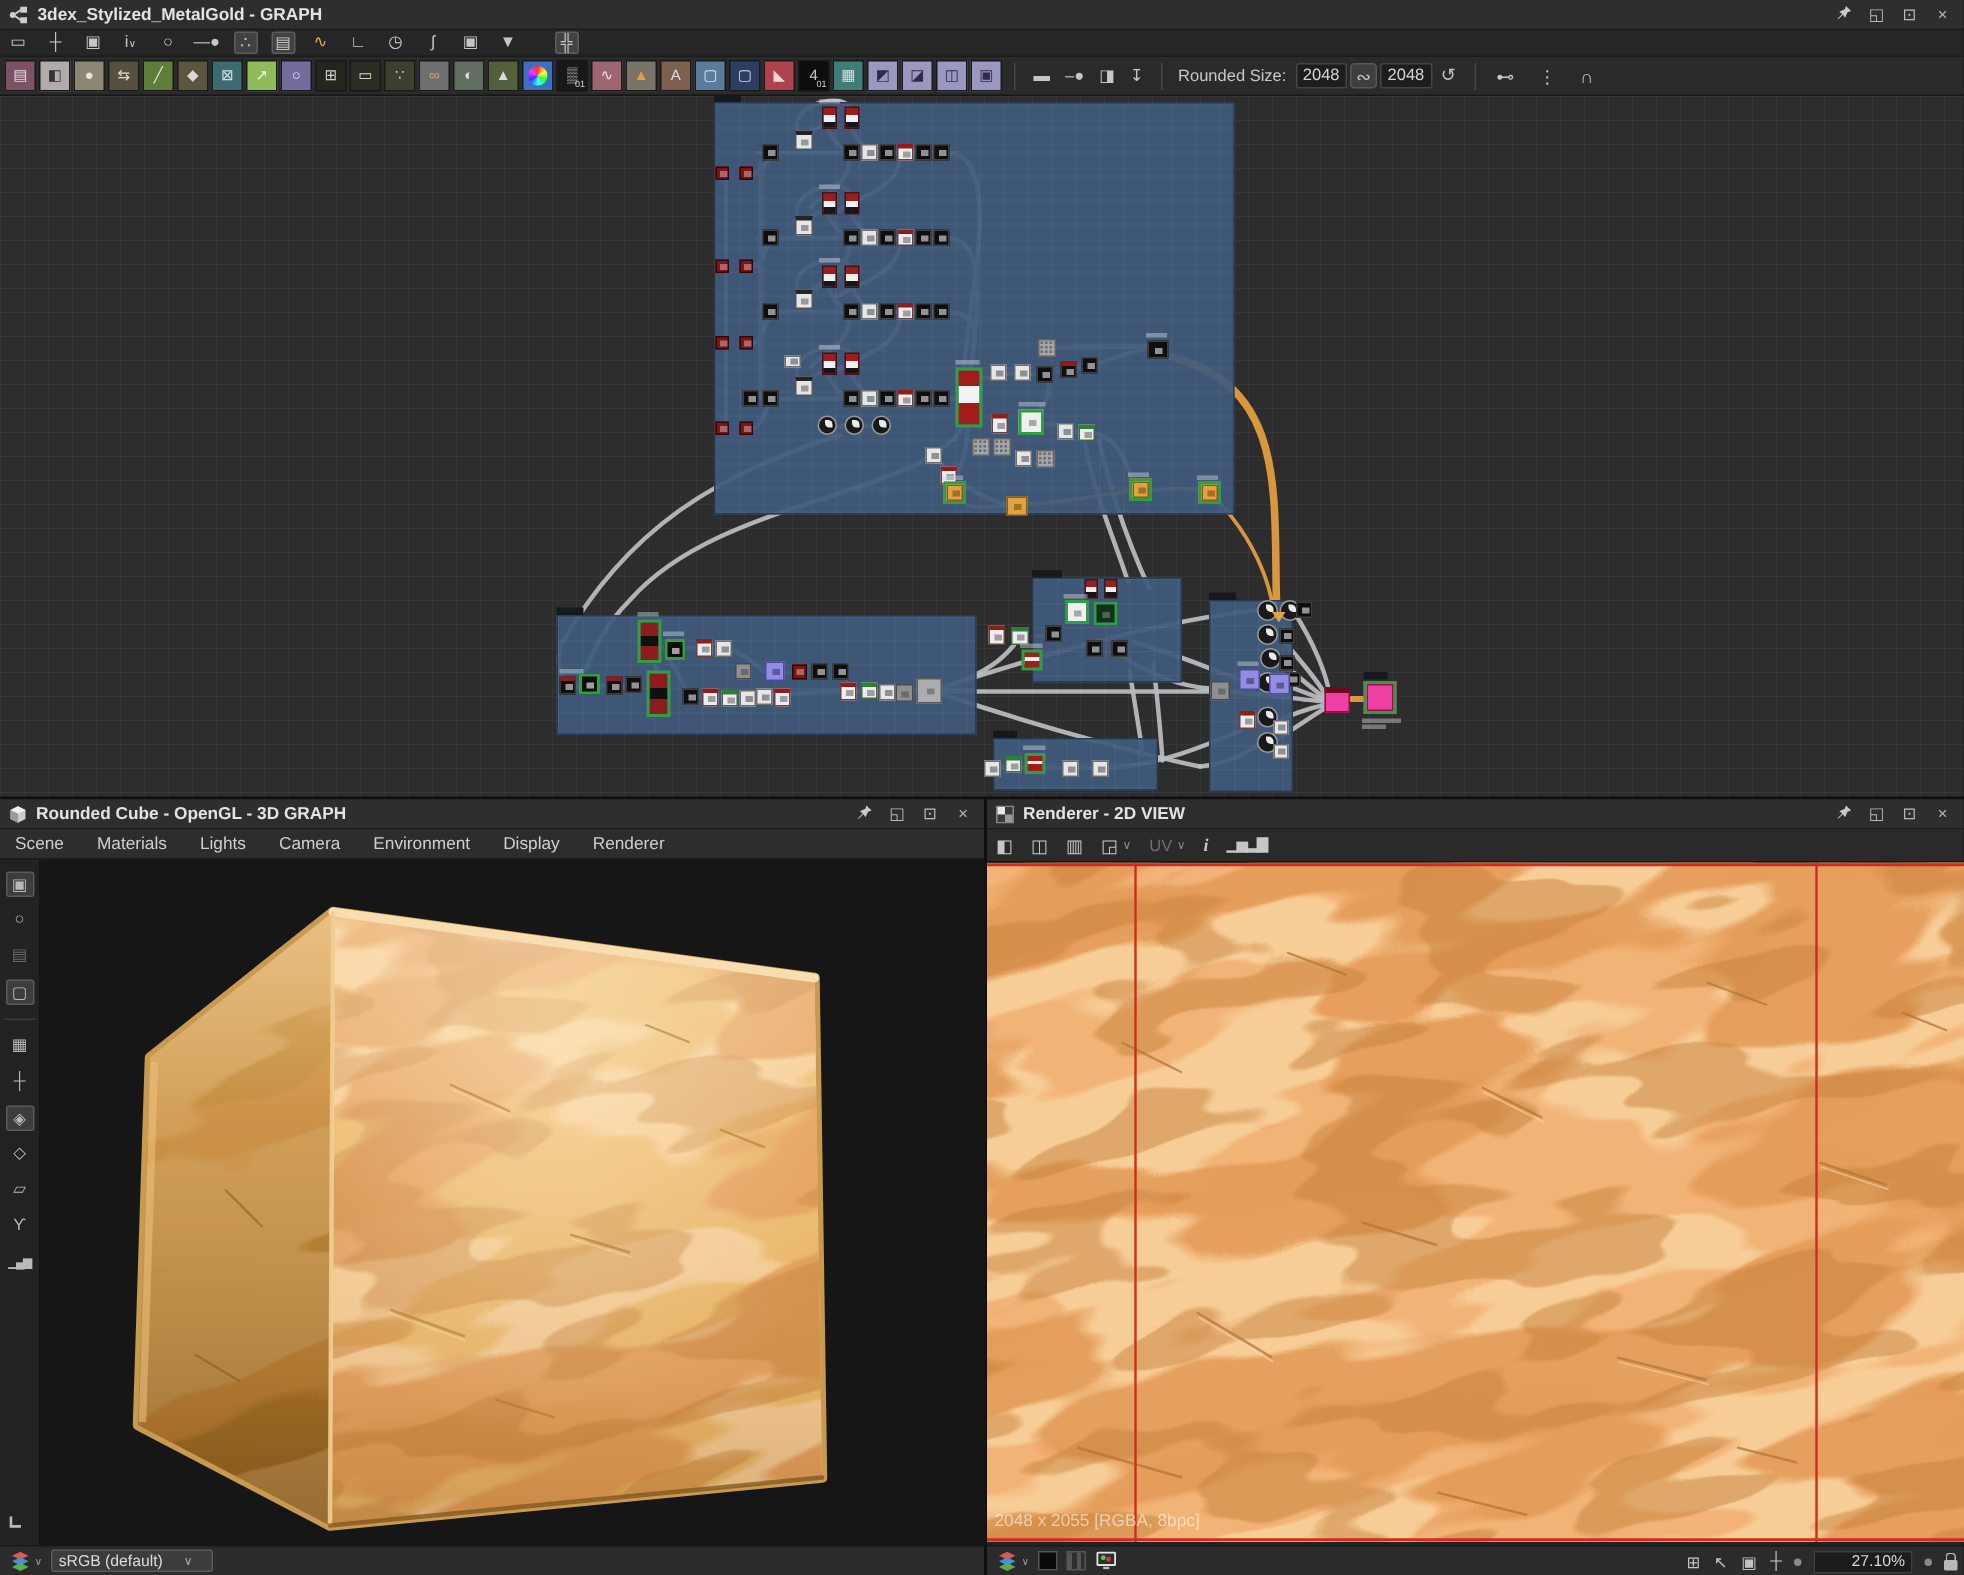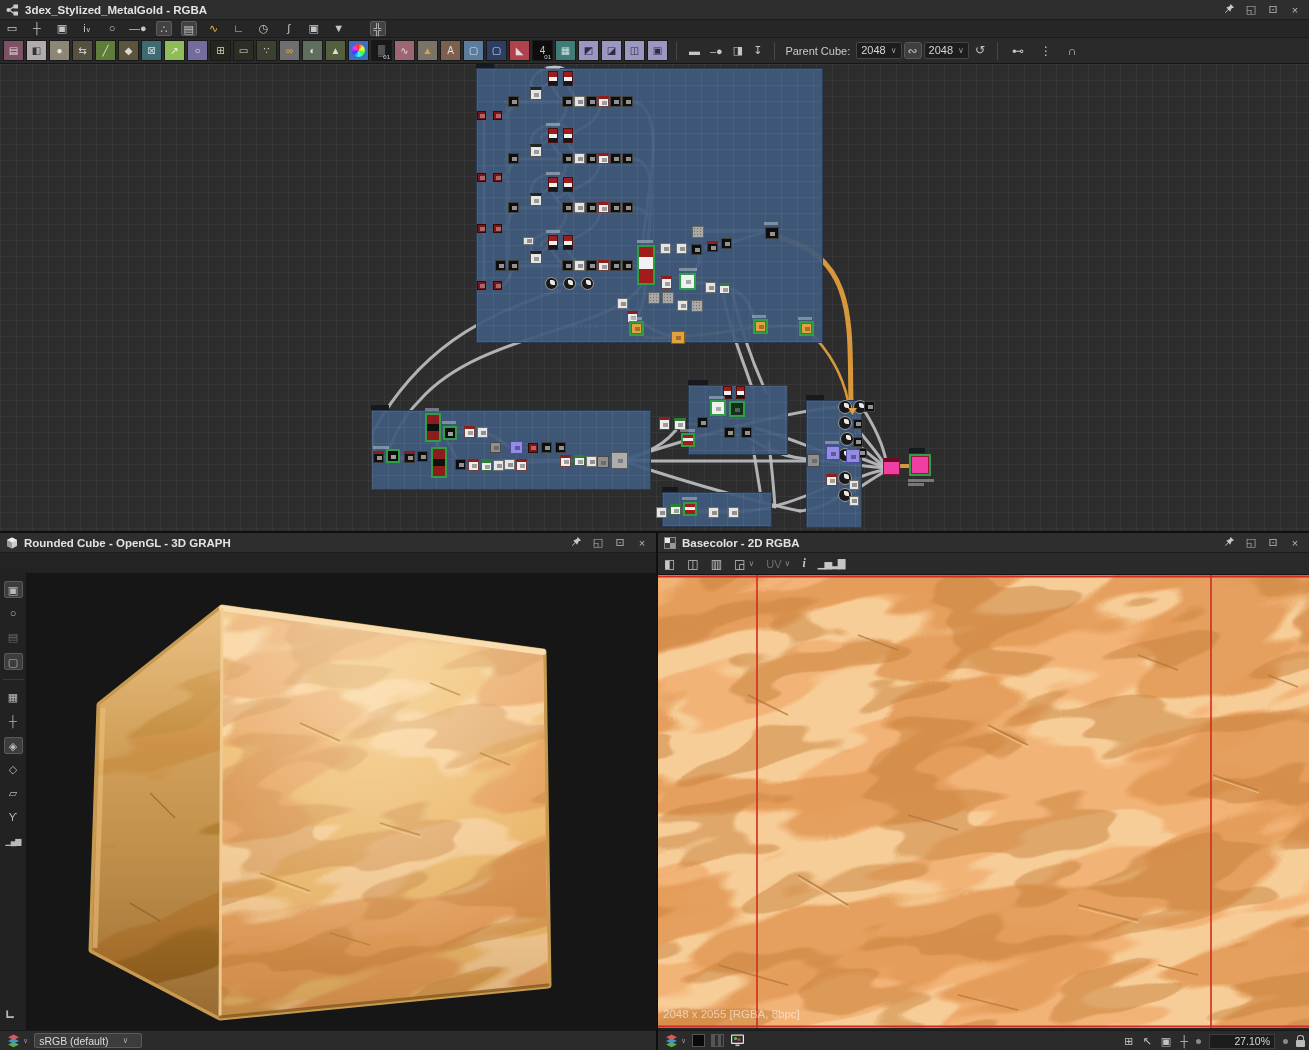--- a/index.html
+++ b/index.html
@@ -18,21 +18,21 @@
   #gtools .tool.sel{background:#424242;border:1px solid #5c5c5c;border-radius:2px;}
   #gtools .tool.gap{margin-left:14px;}
   #grow3{height:26px;background:#2a2a2a;display:flex;align-items:center;padding:0 3px;gap:2px;border-bottom:1px solid #161616;}
   .pal{width:21px;height:21px;border:1px solid #191919;display:flex;align-items:center;justify-content:center;
     font-size:10px;color:rgba(255,255,255,.78);position:relative;flex:none;}
   .pal i{font-style:normal;font-size:6px;position:absolute;right:1px;bottom:0;color:rgba(255,255,255,.8);}
   .rb{width:13px;height:13px;border-radius:50%;background:conic-gradient(#f33,#ff3,#3f3,#3ff,#33f,#f3f,#f33);}
   .vsep{width:1px;height:18px;background:#474747;margin:0 6px;flex:none;}
   .pslabel{color:#c9c9c9;font-size:11px;margin:0 4px 0 2px;white-space:nowrap;}
   .psbox{background:#1d1d1d;border:1px solid #454545;border-radius:2px;color:#d5d5d5;font-size:11px;
-    height:17px;line-height:15px;padding:0 4px;display:flex;align-items:center;gap:5px;}
+    height:17px;line-height:15px;padding:0 4px;display:flex;align-items:center;gap:5px;flex-direction:column;}
   .psbox .cv{font-size:8px;color:#9a9a9a;}
   .roundic{color:#c2c2c2;font-size:12px;width:18px;height:17px;line-height:17px;text-align:center;}
   .roundic.sel{background:#3f3f3f;border:1px solid #585858;border-radius:3px;}
   
   #gcanvas{position:absolute;left:0;top:64px;width:1309px;height:469px;background-color:#2d2d2d;
     background-image:linear-gradient(to right,rgba(255,255,255,.045) 1px,transparent 1px),
                      linear-gradient(to bottom,rgba(255,255,255,.045) 1px,transparent 1px);
     background-size:16px 16px;overflow:hidden;}
   .frame{position:absolute;background:rgba(65,90,123,.94);border:1px solid #2a3c53;
     background-image:linear-gradient(to right,rgba(255,255,255,.05) 1px,transparent 1px),
@@ -112,21 +112,21 @@
 <div class="panel" style="left:0;top:0;width:1309px;height:533px;">
   <div class="phead">
     <span class="hicon">
       <svg width="13" height="12" viewBox="0 0 13 12">
           <circle cx="2.5" cy="6" r="2" fill="#cdcdcd"></circle>
           <rect x="7.5" y="0.5" width="4.5" height="4" fill="#cdcdcd"></rect>
           <rect x="7.5" y="7.5" width="4.5" height="4" fill="#cdcdcd"></rect>
           <path d="M4 5.4 L8 2.5 M4 6.6 L8 9.5" stroke="#cdcdcd" stroke-width="1.2" fill="none"></path>
         </svg>
     </span>
-    <span>3dex_Stylized_MetalGold - RGBA</span>
+    <span>3dex_Stylized_MetalGold - GRAPH</span>
     <span class="sp"></span>
     <span class="winbtn"><svg width="11" height="11" viewBox="0 0 12 12">
           <path d="M7.2 1 L11 4.8 L8.4 5.6 L6.6 9.6 L5 7.4 L1.6 10.8 L1.1 10.3 L4.5 6.9 L2.4 5.2 L6.4 3.4 Z" fill="#c9c9c9"></path>
         </svg></span>
     <span class="winbtn">◱</span>
     <span class="winbtn">⊡</span>
     <span class="winbtn">×</span>
   </div>
 
   <div id="gtools">
@@ -182,21 +182,21 @@
         <span class="pal" style="background: rgb(154, 151, 192); color: rgb(46, 43, 74);">▣</span>
       </span>
     <span class="vsep"></span>
     <span id="midhost" style="display:flex;gap:10px;align-items:center;margin:0 4px;">
         <span class="tool" style="color: rgb(198, 198, 198); font-size: 11px;">▬</span>
         <span class="tool" style="color: rgb(198, 198, 198); font-size: 11px;">–●</span>
         <span class="tool" style="color: rgb(198, 198, 198); font-size: 11px;">◨</span>
         <span class="tool" style="color: rgb(198, 198, 198); font-size: 11px;">↧</span>
       </span>
     <span class="vsep"></span>
-    <span class="pslabel">Parent Cube:</span>
+    <span class="pslabel">Rounded Size:</span>
     <span class="psbox">
         <span>2048</span>
         <span class="cv">∨</span>
       </span>
     <span class="roundic sel">∾</span>
     <span class="psbox">
         <span>2048</span>
         <span class="cv">∨</span>
       </span>
     <span class="roundic">↺</span>
@@ -483,20 +483,29 @@
     </span>
     <span>Rounded Cube - OpenGL - 3D GRAPH</span>
     <span class="sp"></span>
     <span class="winbtn"><svg width="11" height="11" viewBox="0 0 12 12">
           <path d="M7.2 1 L11 4.8 L8.4 5.6 L6.6 9.6 L5 7.4 L1.6 10.8 L1.1 10.3 L4.5 6.9 L2.4 5.2 L6.4 3.4 Z" fill="#c9c9c9"></path>
         </svg></span>
     <span class="winbtn">◱</span>
     <span class="winbtn">⊡</span>
     <span class="winbtn">×</span>
   </div>
+  <div id="menubar3d">
+      <span>Scene</span>
+      <span>Materials</span>
+      <span>Lights</span>
+      <span>Camera</span>
+      <span>Environment</span>
+      <span>Display</span>
+      <span>Renderer</span>
+    </div>
 
   <div id="vp3d">
     <svg width="657" height="457" viewBox="0 0 657 457">
       <defs>
         <filter id="fLight" x="-10%" y="-10%" width="120%" height="120%">
           <feTurbulence type="fractalNoise" baseFrequency="0.0045 0.015" numOctaves="3" seed="7" result="t"></feTurbulence>
           <feColorMatrix in="t" type="matrix" values="0 0 0 0 0 0 0 0 0 0 0 0 0 0 0 26 0 0 0 -12.2" result="a"></feColorMatrix>
           <feFlood flood-color="#f7cd97" result="f"></feFlood>
           <feComposite in="f" in2="a" operator="in"></feComposite>
         </filter>
@@ -611,21 +620,21 @@
 
 <div class="panel" style="left:658px;top:533px;width:651px;height:517px;">
   <div class="phead">
     <span class="hicon">
       <svg width="12" height="12" viewBox="0 0 12 12">
           <rect x="0.5" y="0.5" width="11" height="11" fill="#3a3a3a" stroke="#888"></rect>
           <rect x="1" y="1" width="5" height="5" fill="#e8e8e8"></rect>
           <rect x="6" y="6" width="5" height="5" fill="#9a9a9a"></rect>
         </svg>
     </span>
-    <span>Basecolor - 2D RGBA</span>
+    <span>Renderer - 2D VIEW</span>
     <span class="sp"></span>
     <span class="winbtn"><svg width="11" height="11" viewBox="0 0 12 12">
           <path d="M7.2 1 L11 4.8 L8.4 5.6 L6.6 9.6 L5 7.4 L1.6 10.8 L1.1 10.3 L4.5 6.9 L2.4 5.2 L6.4 3.4 Z" fill="#c9c9c9"></path>
         </svg></span>
     <span class="winbtn">◱</span>
     <span class="winbtn">⊡</span>
     <span class="winbtn">×</span>
   </div>
   <div id="tools2d">
       <span class="t2">◧</span>

